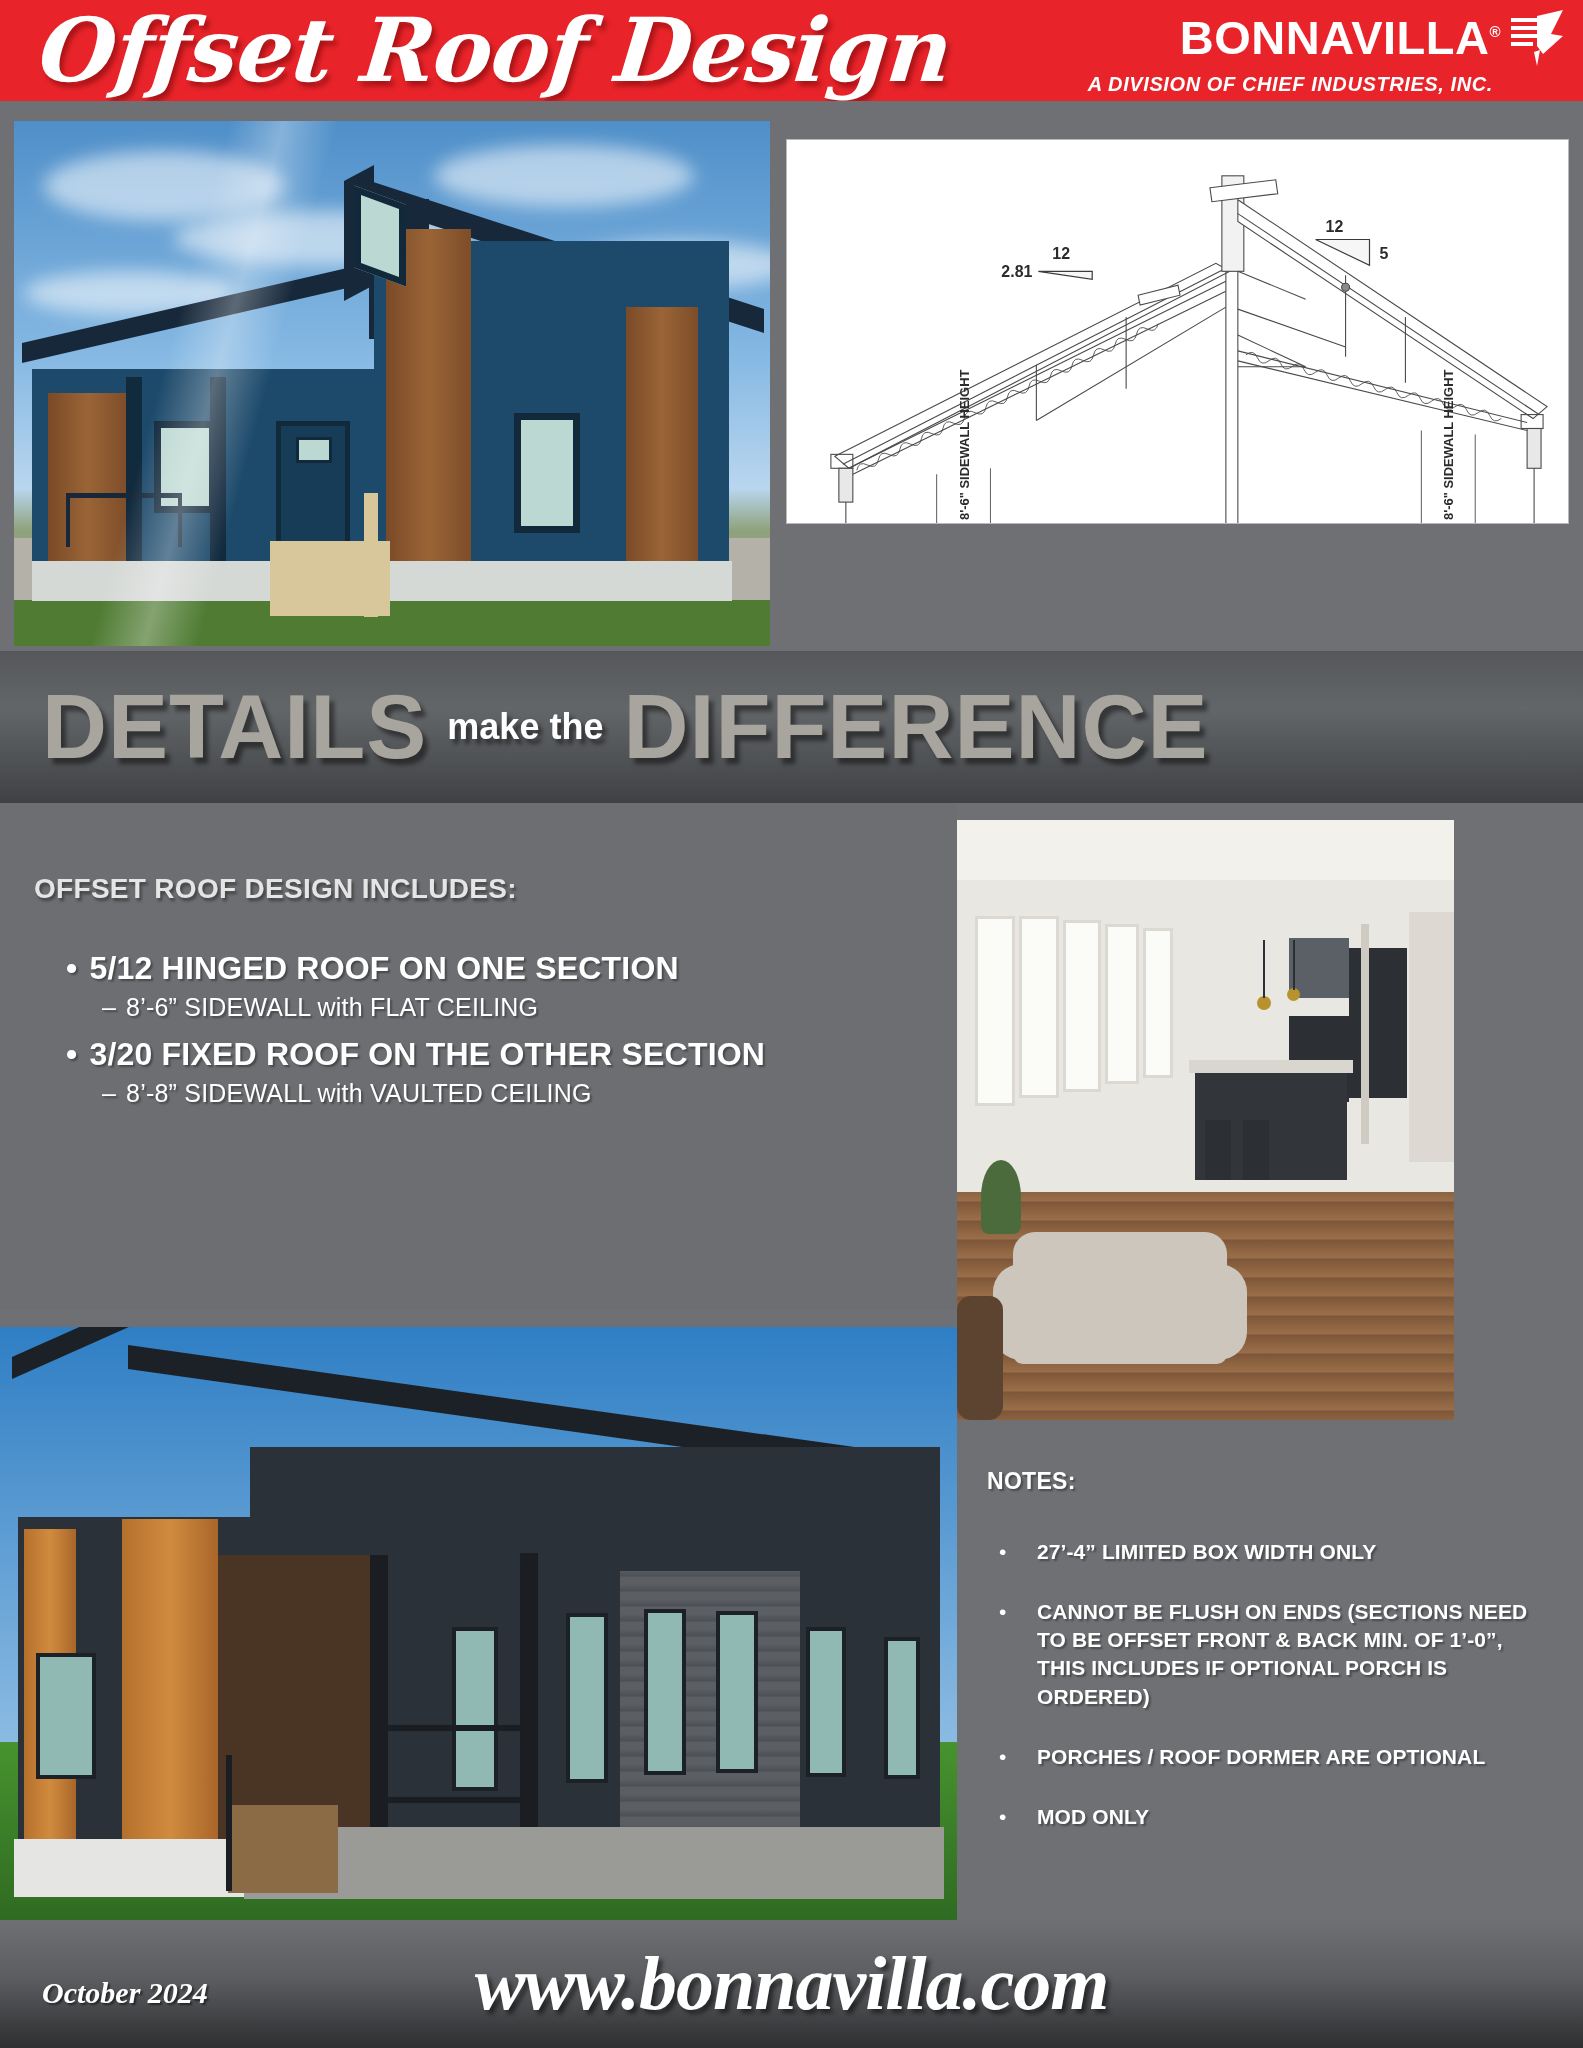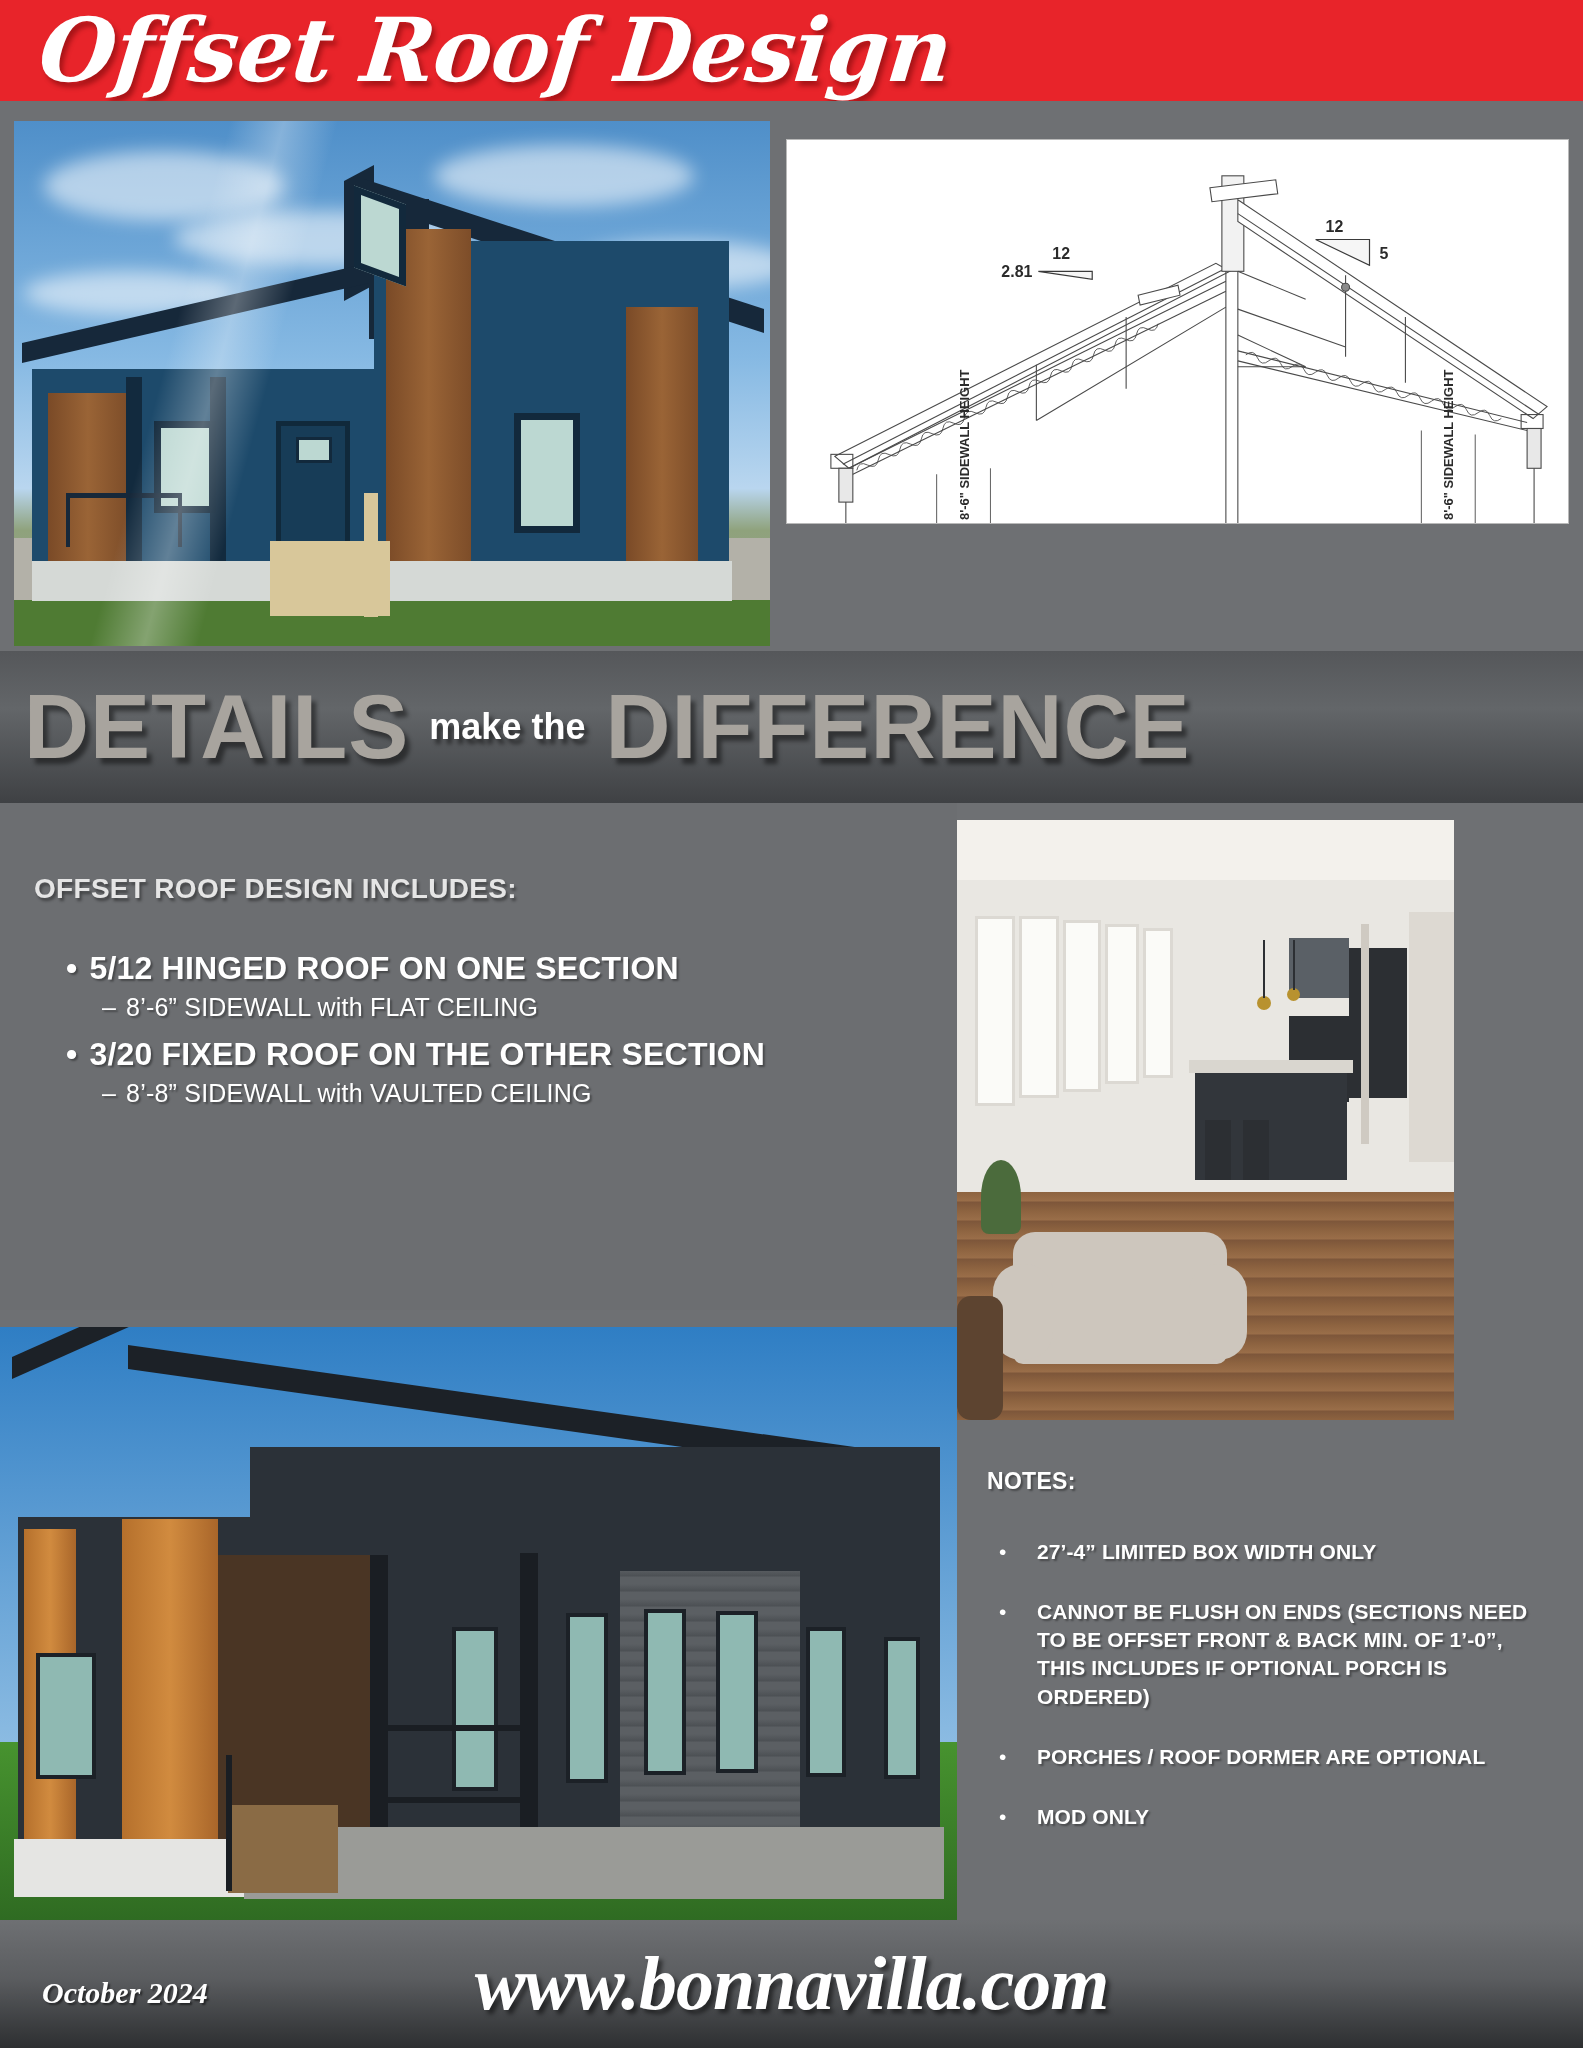--- a/index.html
+++ b/index.html
@@ -75,21 +75,21 @@
   .hp-door { position:absolute; background:#173c57; border:5px solid #10293b; }
   .hp-skirt { position:absolute; background:#d5d9d6; }
   .hp-step { position:absolute; background:#d8c79a; }
   .hp-rail { position:absolute; background:#16283a; }
   .hp-sheen { position:absolute; background:linear-gradient(105deg, rgba(255,255,255,0) 40%, rgba(255,255,255,.30) 50%, rgba(255,255,255,0) 60%); }
 
   
   .banner {
     position:absolute; left:0; top:651px; width:1583px; height:152px;
     background:linear-gradient(180deg,#55575a 0%,#636669 38%,#3f4144 100%);
-    display:flex; align-items:center; padding-left:24px; gap:20px;
+    display:flex; align-items:center; padding-left:42px; gap:20px;
   }
   .banner-big {
     font-family:"Liberation Sans", sans-serif;
     font-weight:bold; font-size:90px; color:#a8a49e;
     letter-spacing:1px; line-height:1;
     text-shadow:5px 6px 4px rgba(0,0,0,.45);
   }
   .banner-mid {
     font-family:"Liberation Sans", sans-serif;
     font-weight:bold; font-size:36px; color:#ffffff;
@@ -207,20 +207,36 @@
   
   .dg { position:absolute; left:0; top:0; width:100%; height:100%; }
   .dg text { font-family:"Liberation Sans", sans-serif; fill:#2b2b2b; }
 </style>
 </head>
 <body>
 
 <div class="header">
   <div class="header-title">Offset Roof Design</div>
 
+  <div class="logo-block">
+    <div class="logo-row">
+      <div class="logo-word"><span>BONNA</span><span>VILLA</span><span class="logo-reg">®</span></div>
+      <svg class="logo-mark" viewBox="0 0 62 62">
+        <g fill="#ffffff">
+          <rect x="4" y="12" width="26" height="4"></rect>
+          <rect x="4" y="20" width="26" height="4"></rect>
+          <rect x="4" y="28" width="26" height="4"></rect>
+          <rect x="4" y="36" width="22" height="4"></rect>
+          <path d="M30 10 L56 4 L44 28 L56 30 L36 48 L30 40 Z"></path>
+          <path d="M33 44 L30 60 L27 46 Z"></path>
+        </g>
+      </svg>
+    </div>
+    <div class="logo-sub">A DIVISION OF CHIEF INDUSTRIES, INC.</div>
+  </div>
 </div>
 
 <div class="top-row">
 
   <div class="photo-hero">
     <div class="hp-cloud" style="left:30px;  top:30px;  width:240px; height:70px;"></div>
     <div class="hp-cloud" style="left:160px; top:90px;  width:300px; height:55px;"></div>
     <div class="hp-cloud" style="left:420px; top:24px;  width:260px; height:62px;"></div>
     <div class="hp-cloud" style="left:560px; top:120px; width:220px; height:48px;"></div>
     <div class="hp-cloud" style="left:10px;  top:150px; width:210px; height:44px;"></div>

